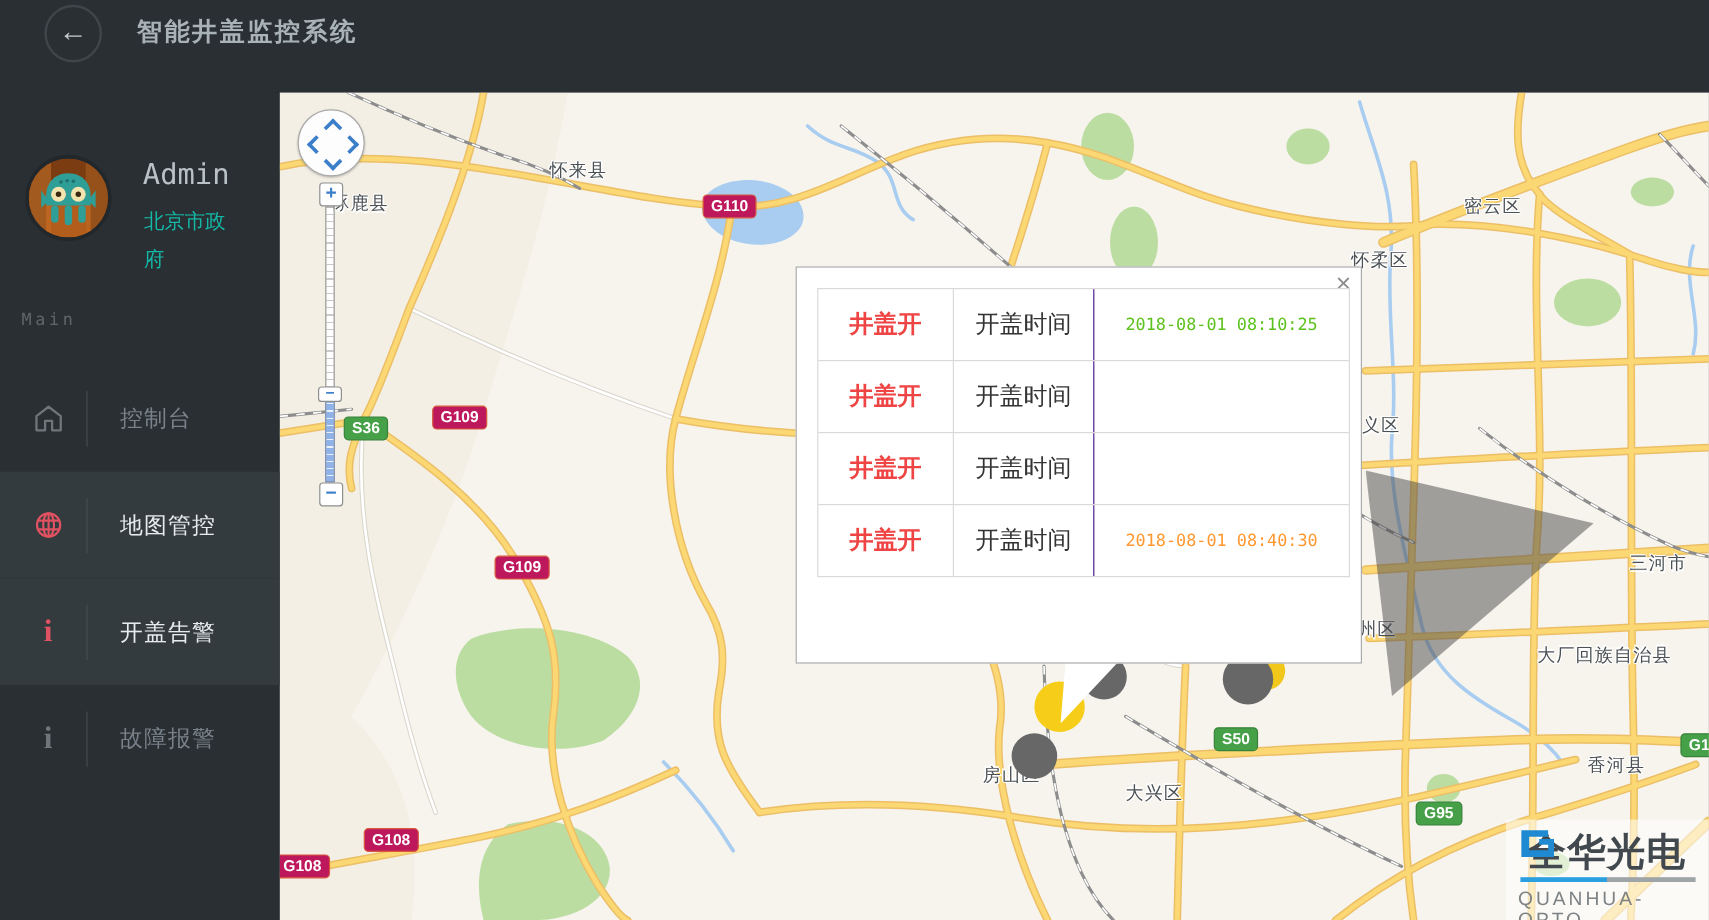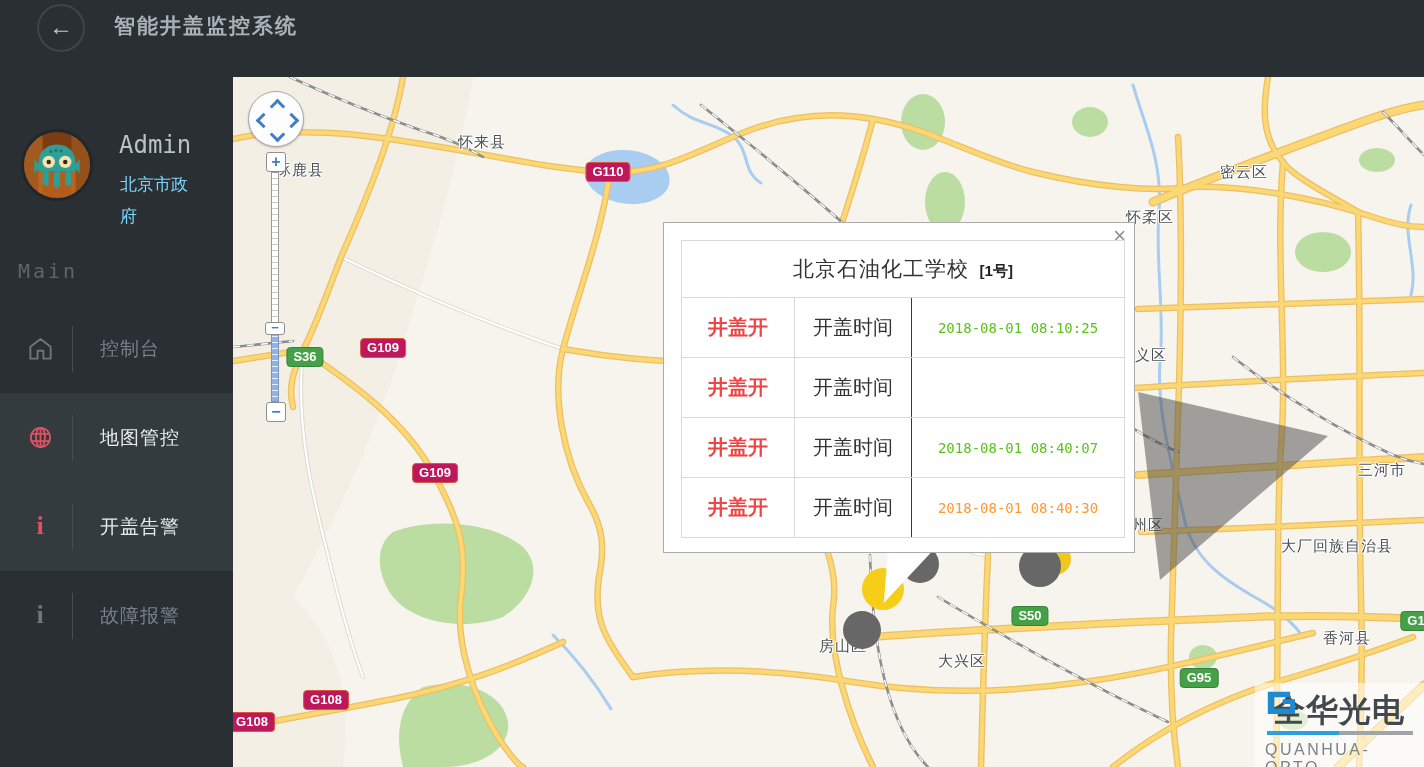--- a/index.html
+++ b/index.html
@@ -7,22 +7,22 @@
   
   #header{position:absolute;left:0;top:0;width:1424px;height:77px;background:#292f33;z-index:40;}
   #back-btn{position:absolute;left:37px;top:4px;width:44px;height:44px;border-radius:50%;
     border:2px solid #3e464a;color:#c3cacd;font-size:24px;line-height:42px;text-align:center;cursor:pointer;}
   #app-title{position:absolute;left:114px;top:12px;font-size:21px;font-weight:bold;color:#a9b2b7;letter-spacing:2px;}
   
   #sidebar{position:absolute;left:0;top:77px;width:233px;height:690px;background:#292f33;z-index:30;}
   #user-block{position:absolute;left:0;top:40px;width:233px;}
   #avatar{position:absolute;left:21px;top:12px;width:66px;height:66px;border-radius:50%;overflow:hidden;border:3px solid #21272a;}
   #user-name{position:absolute;left:119px;top:14px;font-family:"DejaVu Sans Mono",monospace;font-size:24px;color:#b9c2c6;}
-  #user-org{position:absolute;left:120px;top:52px;width:84px;font-size:17px;line-height:32px;color:#7dd3fc;}
-  #main-label{position:absolute;left:18px;top:182px;font-family:"DejaVu Sans Mono",monospace;font-size:20px;letter-spacing:3px;color:#5f6669;}
+  #user-org{position:absolute;left:120px;top:52px;width:84px;font-size:17px;line-height:32px;color:#14b8a6;}
+  #main-label{position:absolute;left:18px;top:182px;font-family:"DejaVu Sans Mono",monospace;font-size:14px;letter-spacing:3px;color:#5f6669;}
   #nav{position:absolute;left:0;top:227px;width:233px;}
   .nav-item{position:relative;width:233px;height:89px;cursor:pointer;}
   .nav-item.active{background:#343b3f;}
   .nav-icon{position:absolute;left:26px;top:50%;transform:translateY(-50%);width:28px;height:28px;color:#6e7679;text-align:center;}
   .nav-item.active .nav-icon{color:#e05261;}
   .nav-sep{position:absolute;left:72px;top:50%;transform:translateY(-50%);width:1px;height:46px;background:#454d50;}
   .nav-label{position:absolute;left:100px;top:50%;transform:translateY(-50%);font-size:19px;letter-spacing:1px;color:#79828a;}
   .nav-item.active .nav-label{color:#e7ebed;}
   .i-glyph{font-family:"Liberation Serif",serif;font-weight:bold;font-size:26px;line-height:26px;}
   
@@ -294,38 +294,33 @@
       <div class="map-marker" style="left:629px;top:553px;width:38px;height:38px;background:#676767"></div>
       <div class="map-marker" style="left:650px;top:512px;width:42px;height:42px;background:#f6cd19"></div>
     </div>
 
   <div id="popup-shadow"></div>
   <div id="popup-tail"></div>
 
   <div id="popup">
     <div id="popup-close">×</div>
     <div id="popup-table">
-      <div id="popup-title-row">
-        <span id="popup-title">北京石油化工学校</span>
-        <span id="popup-title-tag">[1号]</span>
-      </div>
       <div id="popup-rows">
           <div class="p-row">
        <div class="p-c p-c1">井盖开</div>
        <div class="p-c p-c2">开盖时间</div>
        <div class="p-c p-c3" style="color:#5dc21e">2018-08-01 08:10:25</div>
      </div>
           <div class="p-row">
        <div class="p-c p-c1">井盖开</div>
        <div class="p-c p-c2">开盖时间</div>
      </div>
           <div class="p-row">
        <div class="p-c p-c1">井盖开</div>
        <div class="p-c p-c2">开盖时间</div>
-       <div class="p-c p-c3" style="color:#5dc21e">2018-08-01 08:40:07</div>
      </div>
           <div class="p-row">
        <div class="p-c p-c1">井盖开</div>
        <div class="p-c p-c2">开盖时间</div>
        <div class="p-c p-c3" style="color:#ff9830">2018-08-01 08:40:30</div>
      </div>
         </div>
     </div>
   </div>
 

